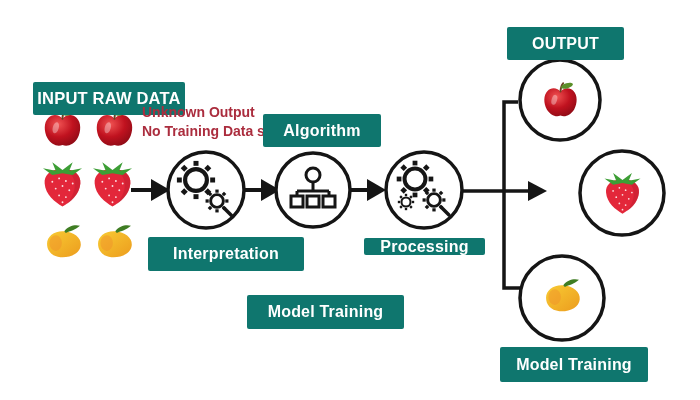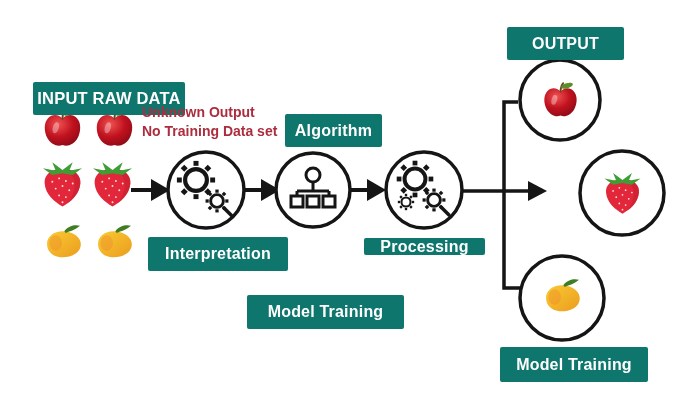--- a/index.html
+++ b/index.html
@@ -11,22 +11,22 @@
   .pill{
     position:absolute;display:flex;align-items:center;justify-content:center;
     background:#0f766e;color:#ffffff;font-weight:bold;border-radius:2px;
     font-size:16px;letter-spacing:.2px;white-space:nowrap;
   }
   .warning{
     position:absolute;left:142px;top:103px;color:#ab2d3e;font-size:14px;
     font-weight:600;line-height:19px;
   }
   .pill-input{left:33px;top:62px;width:152px;height:33px;font-size:16.5px;margin-top:20px;}
-  .pill-algorithm{left:285px;top:114px;width:97px;height:33px;}
-  .pill-interpretation{left:148px;top:237px;width:140px;height:34px;}
+  .pill-algorithm{left:263px;top:114px;width:118px;height:33px;}
+  .pill-interpretation{left:148px;top:237px;width:156px;height:34px;}
   .pill-processing{left:364px;top:238px;width:121px;height:17px;}
   .pill-model-training-center{left:247px;top:295px;width:157px;height:34px;}
   .pill-output{left:507px;top:27px;width:117px;height:33px;}
   .pill-model-training-output{left:500px;top:347px;width:148px;height:35px;}
 </style>
 </head>
 <body>
 
 <div class="canvas">
 

